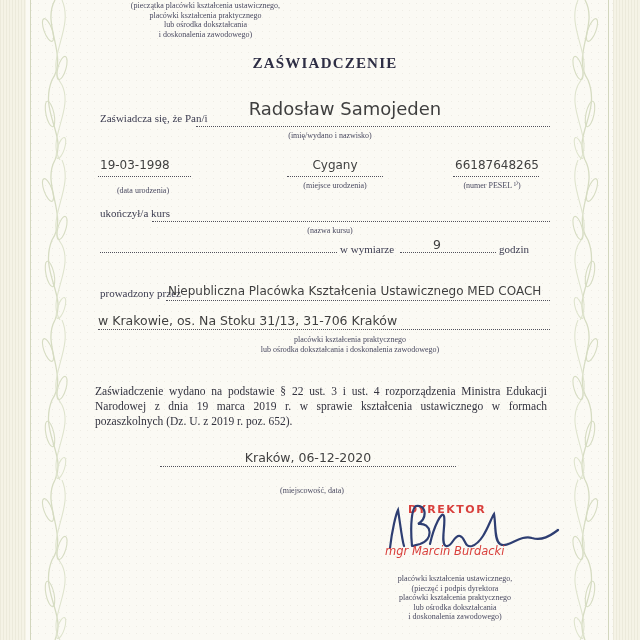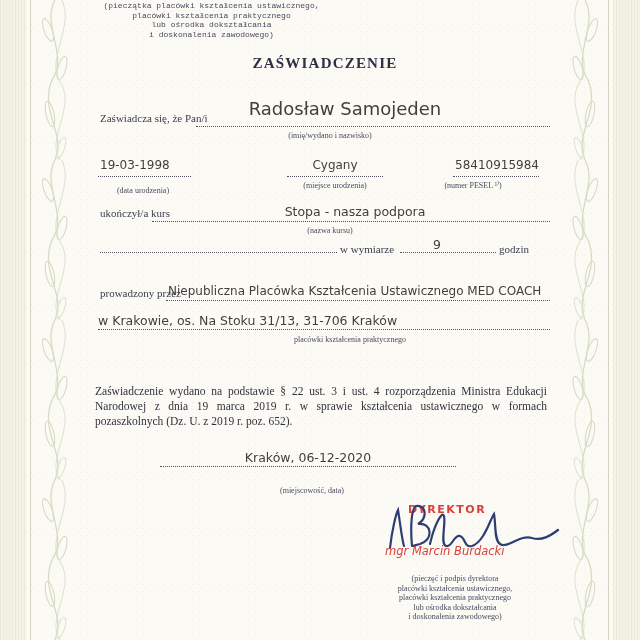--- a/index.html
+++ b/index.html
@@ -62,21 +62,21 @@
           <ellipse cx="28" cy="30" rx="4" ry="12" transform="rotate(20 28 30)" fill="none" stroke="#d6dcc2" stroke-width="1.1"></ellipse>
           <ellipse cx="14" cy="68" rx="4" ry="12" transform="rotate(-16 14 68)" fill="none" stroke="#d6dcc2" stroke-width="1.1"></ellipse>
           <ellipse cx="26" cy="114" rx="4" ry="13" transform="rotate(12 26 114)" fill="none" stroke="#d6dcc2" stroke-width="1.1"></ellipse>
           <ellipse cx="15" cy="148" rx="3.5" ry="11" transform="rotate(-18 15 148)" fill="none" stroke="#dfe4ce" stroke-width="1.1"></ellipse>
         </pattern>
       </defs>
       <rect width="42" height="640" fill="url(#vineR)"></rect>
     </svg>
   </div>
 
-  <div class="abs cap" style="left:89px;top:1px;width:245px;font-family:Liberation Mono, monospace;">
+  <div class="abs cap" style="left:83px;top:1px;width:245px;">
     <div>(pieczątka placówki kształcenia ustawicznego,</div>
     <div>placówki kształcenia praktycznego</div>
     <div>lub ośrodka dokształcania</div>
     <div>i doskonalenia zawodowego)</div>
   </div>
 
   <div class="abs" style="left:95px;top:55px;width:460px;">
     <div class="title">ZAŚWIADCZENIE</div>
   </div>
 
@@ -86,64 +86,64 @@
   <div class="abs cap" style="left:190px;top:131px;width:280px;">(imię/wydano i nazwisko)</div>
 
   <div class="abs val" style="left:100px;top:158px;font-size:12px;">19-03-1998</div>
   <div class="abs dots" style="left:98px;top:176px;width:93px;"></div>
   <div class="abs cap" style="left:88px;top:186px;width:110px;">(data urodzenia)</div>
 
   <div class="abs val center" style="left:285px;top:158px;width:100px;font-size:12px;">Cygany</div>
   <div class="abs dots" style="left:287px;top:176px;width:96px;"></div>
   <div class="abs cap" style="left:270px;top:181px;width:130px;">(miejsce urodzenia)</div>
 
-  <div class="abs val" style="left:455px;top:158px;font-size:12px;">58410915984</div>
+  <div class="abs val" style="left:455px;top:158px;font-size:12px;">66187648265</div>
   <div class="abs dots" style="left:453px;top:176px;width:86px;"></div>
-  <div class="abs cap" style="left:411px;top:181px;width:124px;">(numer PESEL ¹⁾)</div>
+  <div class="abs cap" style="left:430px;top:181px;width:124px;">(numer PESEL ¹⁾)</div>
 
   <div class="abs tpl" style="left:100px;top:207px;">ukończył/a kurs</div>
-  <div class="abs val center" style="left:210px;top:204px;width:290px;font-size:12.5px;">Stopa - nasza podpora</div>
   <div class="abs dots" style="left:152px;top:221px;width:398px;"></div>
   <div class="abs cap" style="left:230px;top:226px;width:200px;">(nazwa kursu)</div>
 
   <div class="abs dots" style="left:100px;top:252px;width:237px;"></div>
   <div class="abs tpl" style="left:340px;top:243px;">w wymiarze</div>
   <div class="abs dots" style="left:400px;top:252px;width:96px;"></div>
   <div class="abs val center" style="left:417px;top:237px;width:40px;font-size:12.5px;">9</div>
   <div class="abs tpl" style="left:499px;top:243px;">godzin</div>
 
   <div class="abs tpl" style="left:100px;top:287px;">prowadzony przez</div>
   <div class="abs val" style="left:168px;top:284px;width:382px;font-size:12px;">Niepubliczna Placówka Kształcenia Ustawicznego MED COACH</div>
   <div class="abs dots" style="left:166px;top:300px;width:384px;"></div>
 
   <div class="abs val" style="left:98px;top:313px;font-size:12.5px;">w Krakowie, os. Na Stoku 31/13, 31-706 Kraków</div>
   <div class="abs dots" style="left:98px;top:329px;width:452px;"></div>
 
   <div class="abs cap" style="left:225px;top:335px;width:250px;">
     <div>placówki kształcenia praktycznego</div>
+    <div>lub ośrodka dokształcania i doskonalenia zawodowego)</div>
   </div>
 
   <div class="abs legal" style="left:95px;top:384px;width:452px;">Zaświadczenie wydano na podstawie § 22 ust. 3 i ust. 4 rozporządzenia Ministra Edukacji Narodowej z dnia 19 marca 2019 r. w sprawie kształcenia ustawicznego w formach pozaszkolnych (Dz. U. z 2019 r. poz. 652).</div>
 
   <div class="abs val center" style="left:158px;top:450px;width:300px;font-size:12.5px;">Kraków, 06-12-2020</div>
   <div class="abs dots" style="left:160px;top:466px;width:296px;"></div>
   <div class="abs cap" style="left:212px;top:486px;width:200px;">(miejscowość, data)</div>
 
   <div class="abs role red" style="left:408px;top:503px;">DYREKTOR</div>
   <div class="abs" style="left:382px;top:500px;width:180px;height:62px;">
     <svg width="180" height="62" viewBox="0 0 180 62" fill="none">
       <path d="M8,48 C10,30 14,14 16,10 C18,22 20,40 22,46" stroke="#2e3e72" stroke-width="2.2" stroke-linecap="round"></path>
       <path d="M30,46 C28,24 30,8 34,6 C44,4 46,18 36,24 C50,22 52,40 38,44 C34,45 31,46 30,46" stroke="#2e3e72" stroke-width="2.2" stroke-linecap="round"></path>
       <path d="M48,44 C52,26 60,10 62,16 C64,24 58,44 64,46 C70,48 72,34 78,36 C84,38 82,48 90,46 C102,42 108,20 112,14 C114,24 112,40 118,44 C126,49 138,34 150,38 C160,41 168,36 176,30" stroke="#2e3e72" stroke-width="2.2" stroke-linecap="round"></path>
     </svg>
   </div>
   <div class="abs signer red" style="left:385px;top:544px;">mgr Marcin Burdacki</div>
 
 
   <div class="abs cap" style="left:360px;top:574px;width:190px;">
+    <div>placówki kształcenia ustawicznego,</div>
     <div>(pieczęć i podpis dyrektora</div>
-    <div>placówki kształcenia ustawicznego,</div>
     <div>placówki kształcenia praktycznego</div>
     <div>lub ośrodka dokształcania</div>
     <div>i doskonalenia zawodowego)</div>
   </div>
 
 </div>
 
 </body></html>

